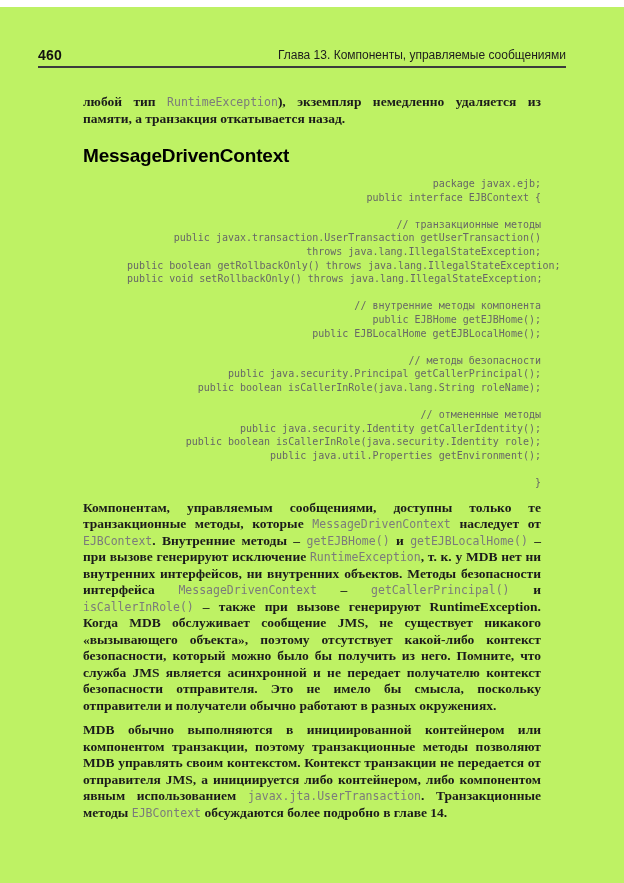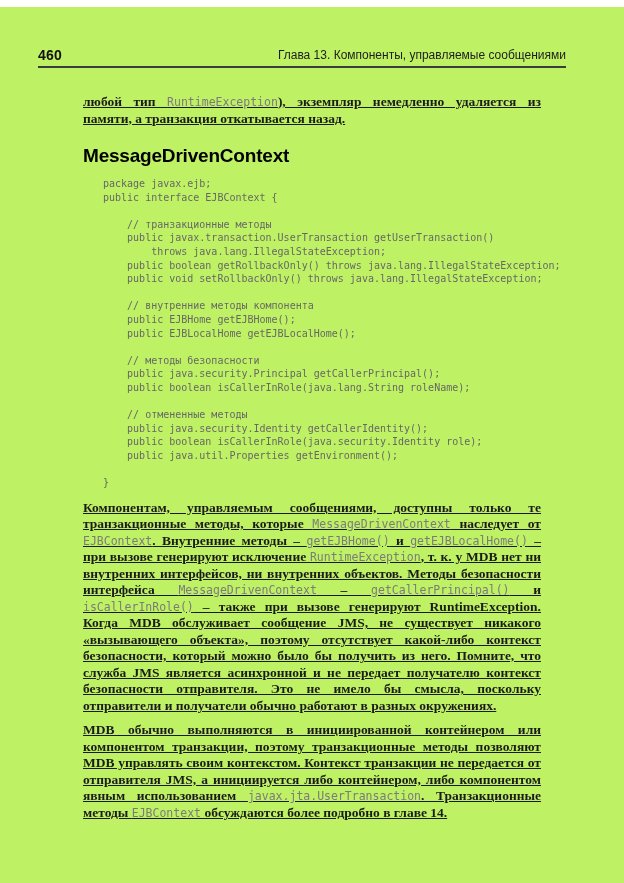--- a/index.html
+++ b/index.html
@@ -38,21 +38,20 @@
   
   .body-col {
     margin-left: 45px;
     width: 458px;
   }
   p.body-par {
     margin: 0;
     font: bold 13.5px/16.5px "Liberation Serif", serif;
     color: #1b1b1b;
     text-align: justify;
-    text-decoration: underline;
   }
   p.body-par .icode {
     font: 11.5px/1 "DejaVu Sans Mono", monospace;
     font-weight: normal;
     color: #7b7b7b;
     white-space: nowrap;
   }
   #par-intro   { margin-top: 26px; }
   #par-after-h { margin-top: 7px;  }
   #par-body1   { margin-top: 10px; }
@@ -62,20 +61,21 @@
     font: bold 19px/22px "Liberation Sans", sans-serif;
     color: #000000;
     letter-spacing: -0.2px;
   }
   pre.code-block {
     margin: 10px 0 0 20px;
     font: 10px/13.6px "DejaVu Sans Mono", monospace;
     color: #676767;
     white-space: pre;
     overflow: visible;
+    text-align: right;
   }
 </style>
 </head>
 <body>
 
 <div class="page">
 
   <header class="running-head">
     <span class="page-number">460</span>
     <span class="chapter-title">Глава 13. Компоненты, управляемые сообщениями</span>

